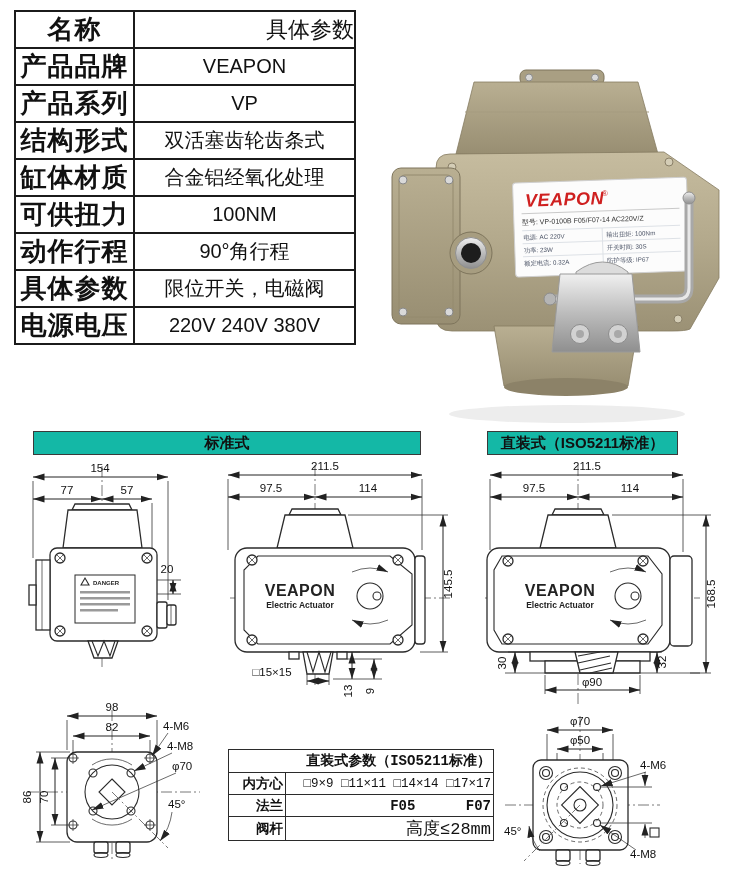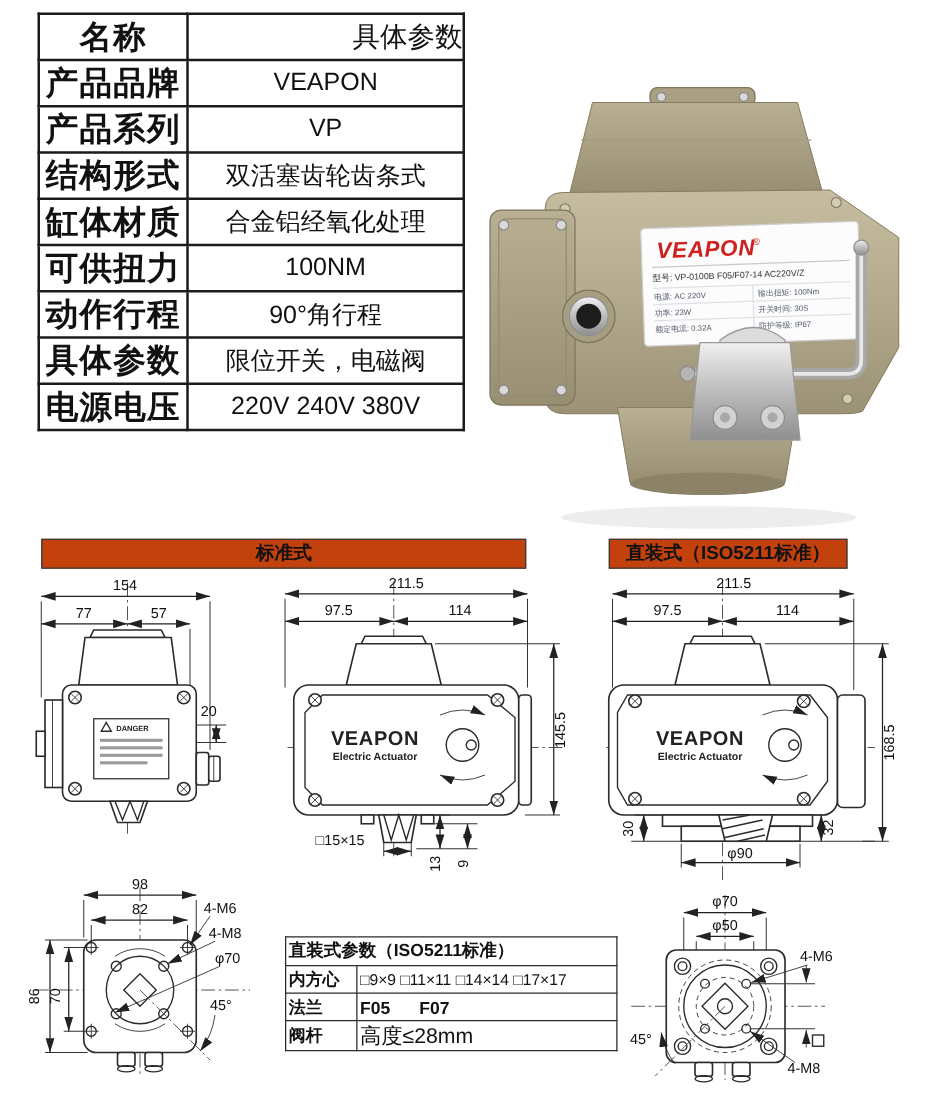--- a/index.html
+++ b/index.html
@@ -1,35 +1,35 @@
 <!DOCTYPE html>
 <html><head>
 <meta charset="utf-8">
 <style>
   html,body{margin:0;padding:0;background:#fff;}
   #page{position:relative;width:750px;height:884px;background:#fff;overflow:hidden;
         font-family:"Liberation Sans",sans-serif;color:#111;}
 
   
-  .spec{position:absolute;left:30px;top:10px;border-collapse:collapse;}
+  .spec{position:absolute;left:14px;top:10px;border-collapse:collapse;}
   .spec td{border:2px solid #1b1b1b;text-align:center;vertical-align:middle;padding:0;}
   .spec .lab{width:117px;font-size:26px;font-weight:600;letter-spacing:1px;}
   .spec .val{width:219px;font-size:20px;font-weight:400;}
   .spec tr{height:36px;}
   .spec tr:first-child{height:37px;}
 
   
-  .bar{position:absolute;top:431px;height:22px;line-height:22px;background:#c2410c;
+  .bar{position:absolute;top:431px;height:22px;line-height:22px;background:#14b8a6;
        border:1px solid #3a3a3a;text-align:center;font-size:15px;font-weight:600;}
   #bar-std{left:33px;width:386px;}
   #bar-dir{left:487px;width:189px;}
 
   
   .iso{position:absolute;left:228px;top:749px;border-collapse:collapse;background:#fff;}
-  .iso td{border:1.5px solid #2b2b2b;text-align:left;vertical-align:middle;padding:0 2px;}
+  .iso td{border:1.5px solid #2b2b2b;text-align:right;vertical-align:middle;padding:0 2px;font-family:Liberation Mono, monospace;}
   .iso .t{height:22px;font-size:14px;font-weight:700;}
   .iso .l{width:52px;height:21px;font-size:13.5px;font-weight:700;}
   .iso .v{width:203px;font-size:12.5px;white-space:pre;}
 
   
   .ol{fill:#fff;stroke:#2b2b2b;stroke-width:1.3;}
   .oln{fill:none;stroke:#2b2b2b;stroke-width:1.1;}
   .thin{fill:none;stroke:#2b2b2b;stroke-width:0.7;}
   .ext{stroke:#333;stroke-width:0.8;}
   .dim{stroke:#222;stroke-width:1;}

